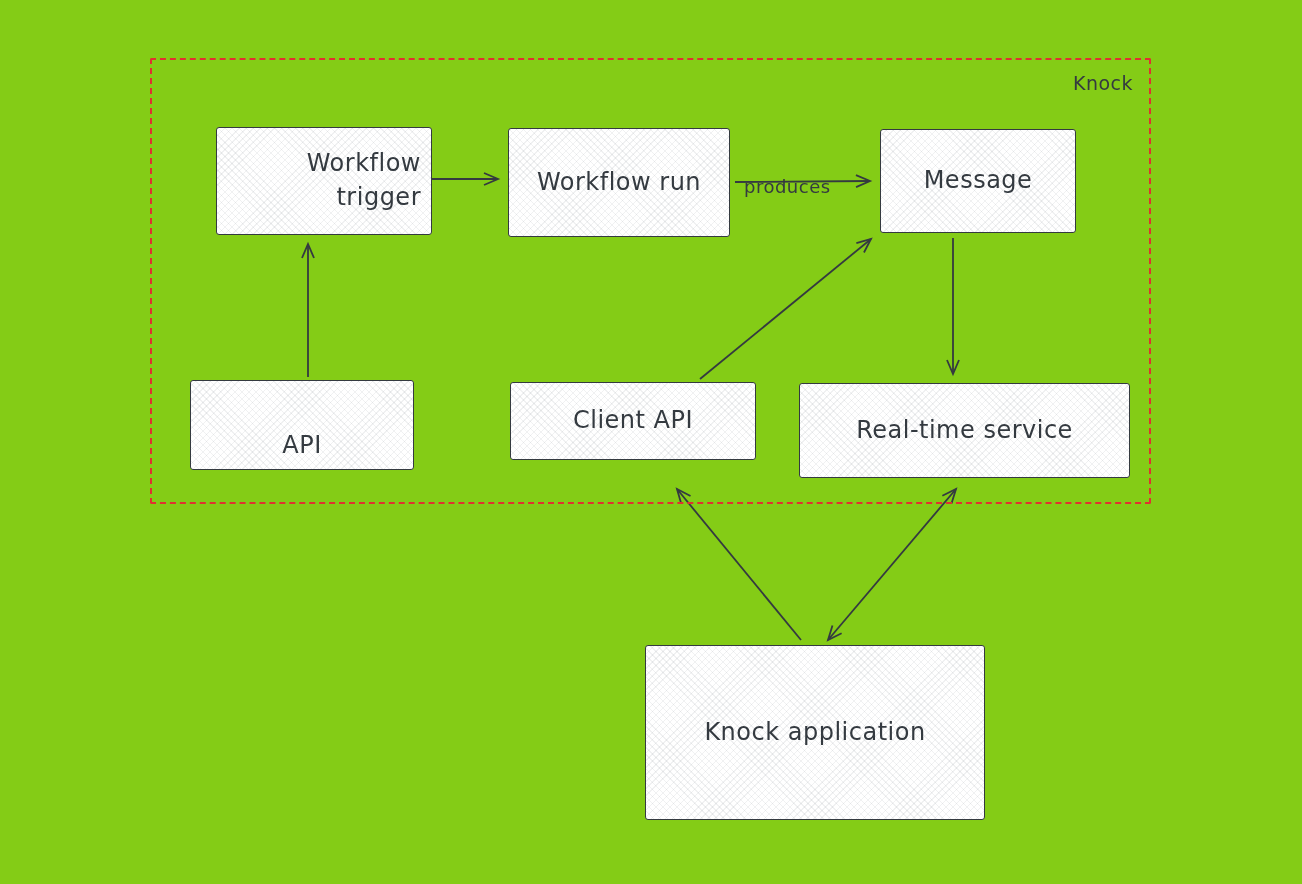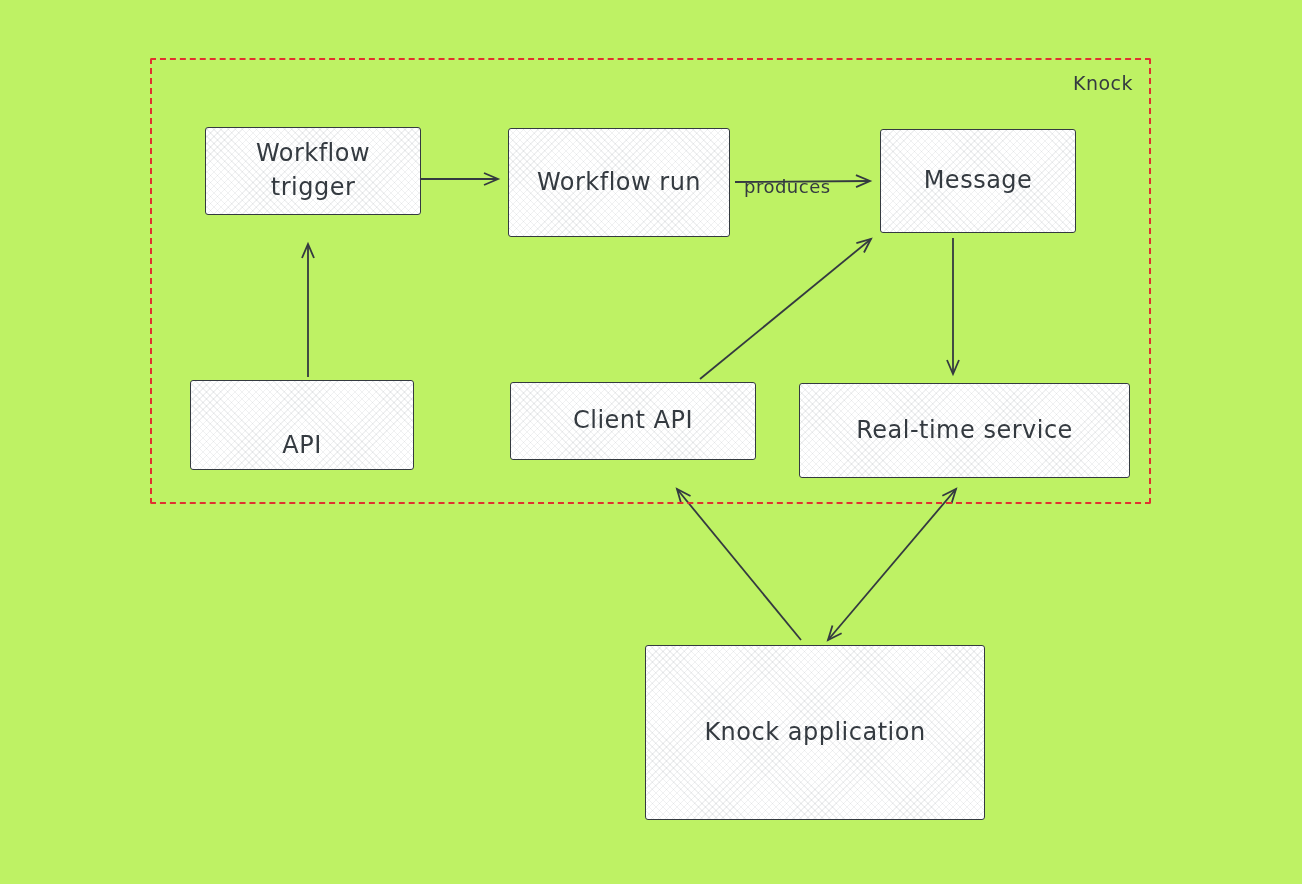--- a/index.html
+++ b/index.html
@@ -4,21 +4,21 @@
 <style>
   html, body {
     margin: 0;
     padding: 0;
     background: #ffffff;
   }
   .canvas {
     position: relative;
     width: 1302px;
     height: 884px;
-    background: #bef264;
+    background: #84cc16;
     font-family: "DejaVu Sans", sans-serif;
     color: #343a40;
     overflow: hidden;
   }
   .arrows {
     position: absolute;
     left: 0;
     top: 0;
     pointer-events: none;
   }
@@ -50,21 +50,21 @@
     background-color: #ffffff;
     background-image:
       repeating-linear-gradient(45deg, rgba(90,100,110,0.09) 0 1px, transparent 1px 5px),
       repeating-linear-gradient(-45deg, rgba(90,100,110,0.09) 0 1px, transparent 1px 5px);
     font-size: 24px;
     line-height: 1.4;
     padding: 6px 10px;
     box-sizing: border-box;
     letter-spacing: 0.5px;
   }
-  .node-workflow-trigger { left: 205px; top: 127px; width: 216px; height: 88px; }
+  .node-workflow-trigger { left: 216px; top: 127px; width: 216px; height: 108px; text-align: right; }
   .node-workflow-run    { left: 508px; top: 128px; width: 222px; height: 109px; }
   .node-message         { left: 880px; top: 129px; width: 196px; height: 104px; }
   .node-api             { left: 190px; top: 380px; width: 224px; height: 90px; align-items: flex-end;  }
   .node-client-api      { left: 510px; top: 382px; width: 246px; height: 78px;  }
   .node-realtime        { left: 799px; top: 383px; width: 331px; height: 95px; text-align: right;  }
   .node-your-app        { left: 645px; top: 645px; width: 340px; height: 175px; }
   .edge-label {
     position: absolute;
     left: 744px;
     top: 140px;

